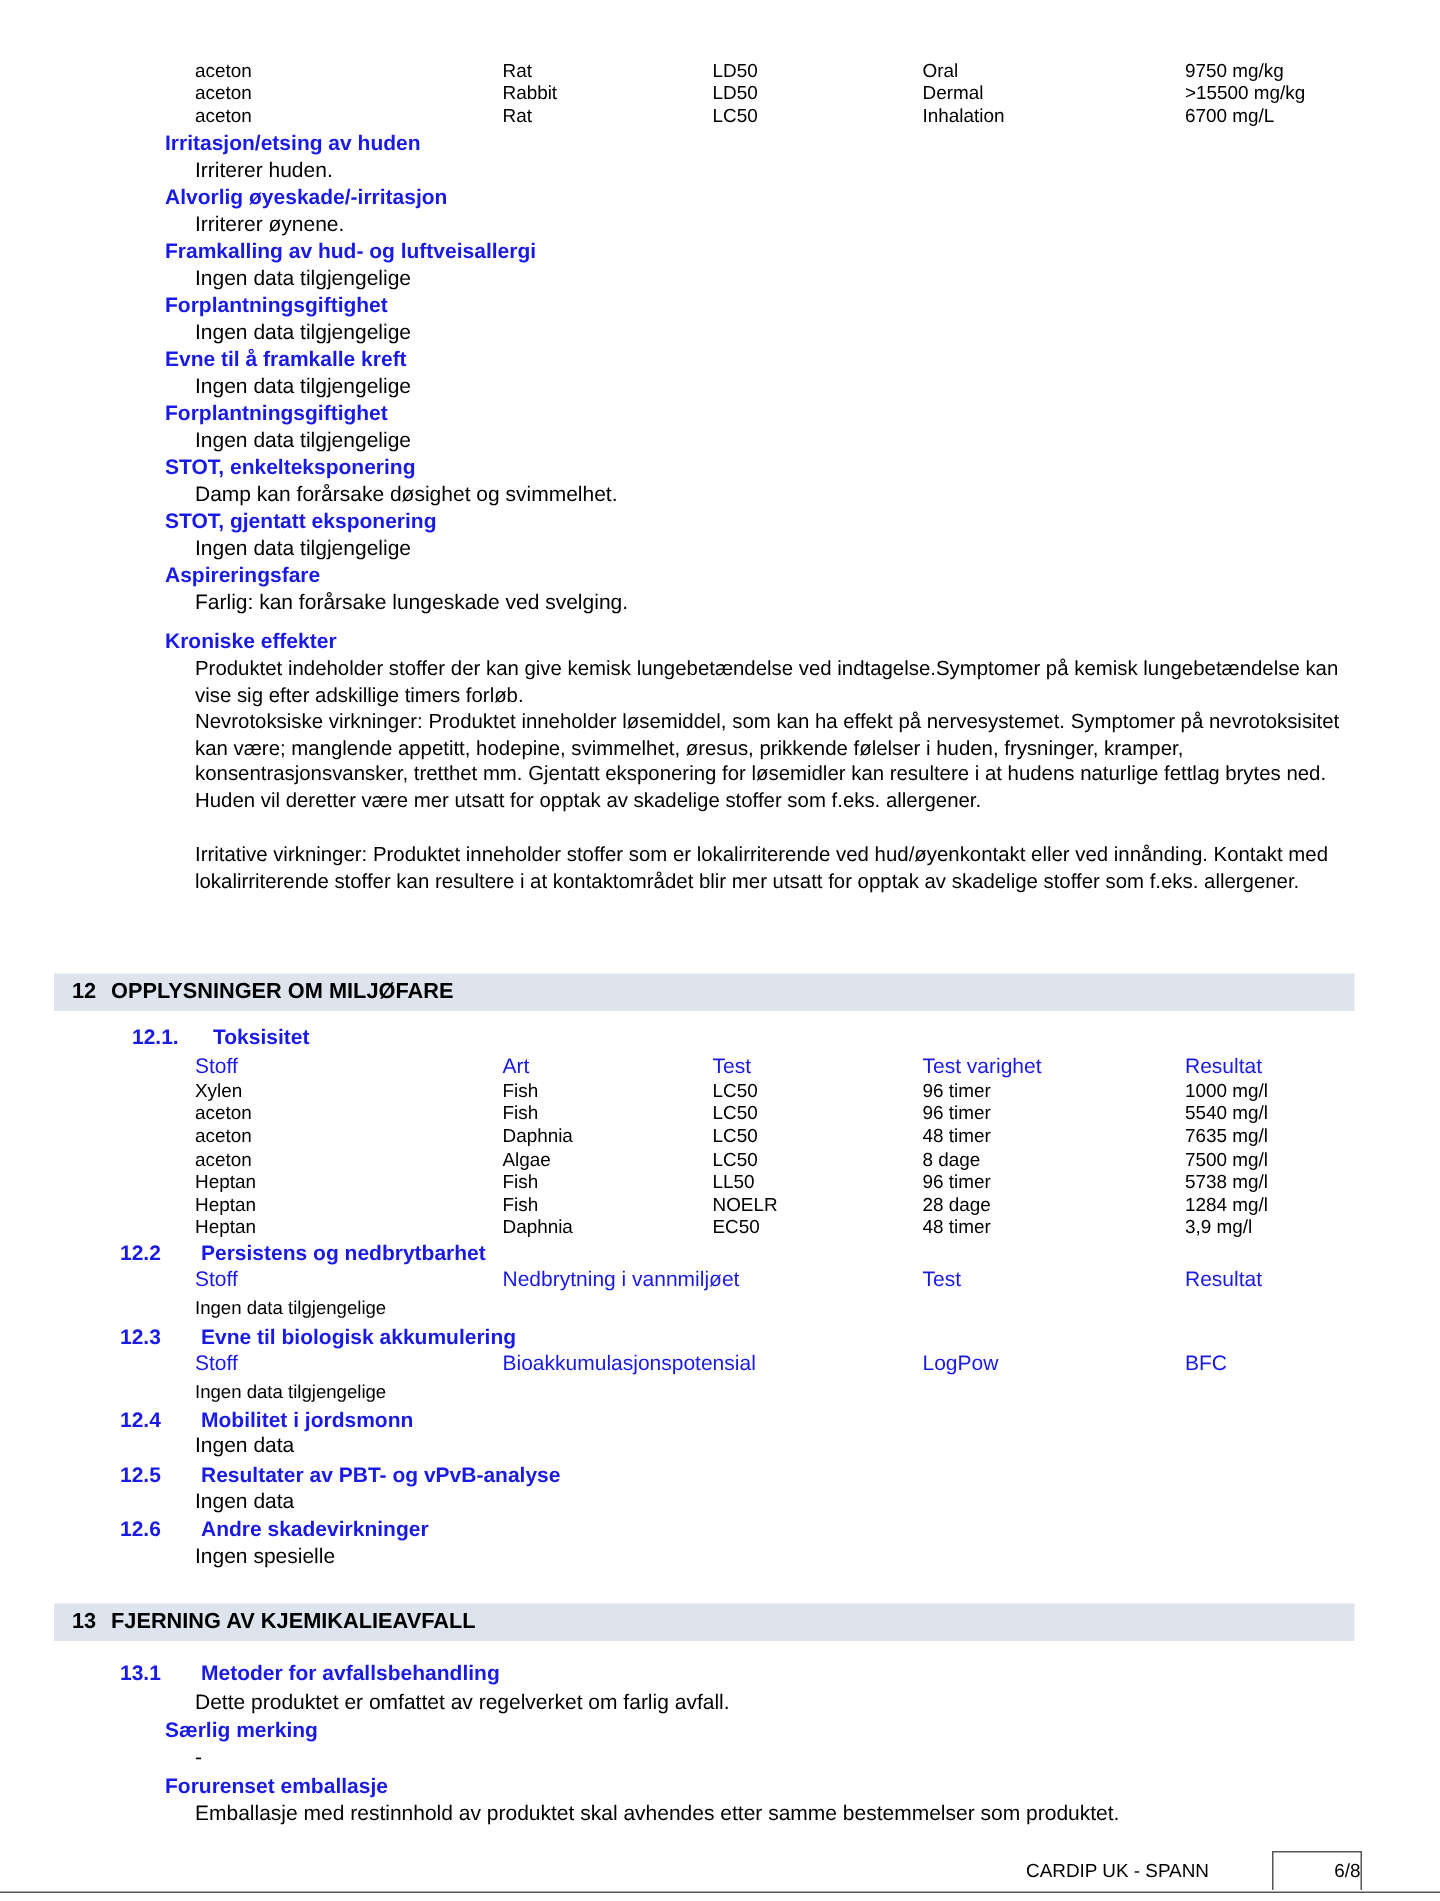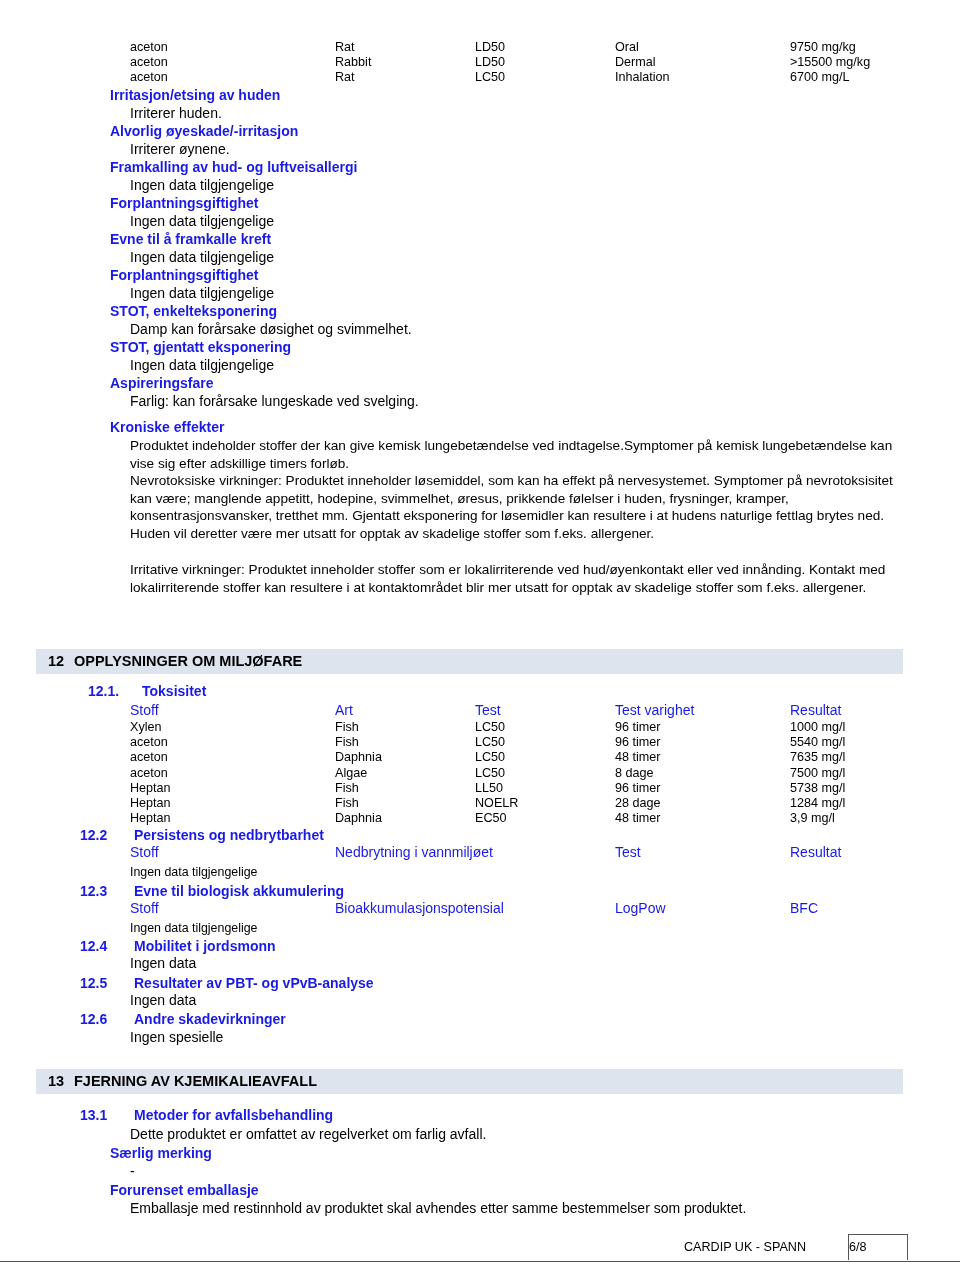--- a/index.html
+++ b/index.html
@@ -157,21 +157,21 @@
   }
   .footer-page {
     position: absolute;
     left: 848px;
     top: 1234px;
     width: 58px;
     height: 25px;
     border: 1px solid #555;
     border-bottom: none;
     background: #fff;
-    text-align: left;
+    text-align: right;
     font-size: 12.6px;
     color: #000;
     line-height: 25px;
   }
 </style>
 </head>
 <body>
 
 <div class="page">
 

